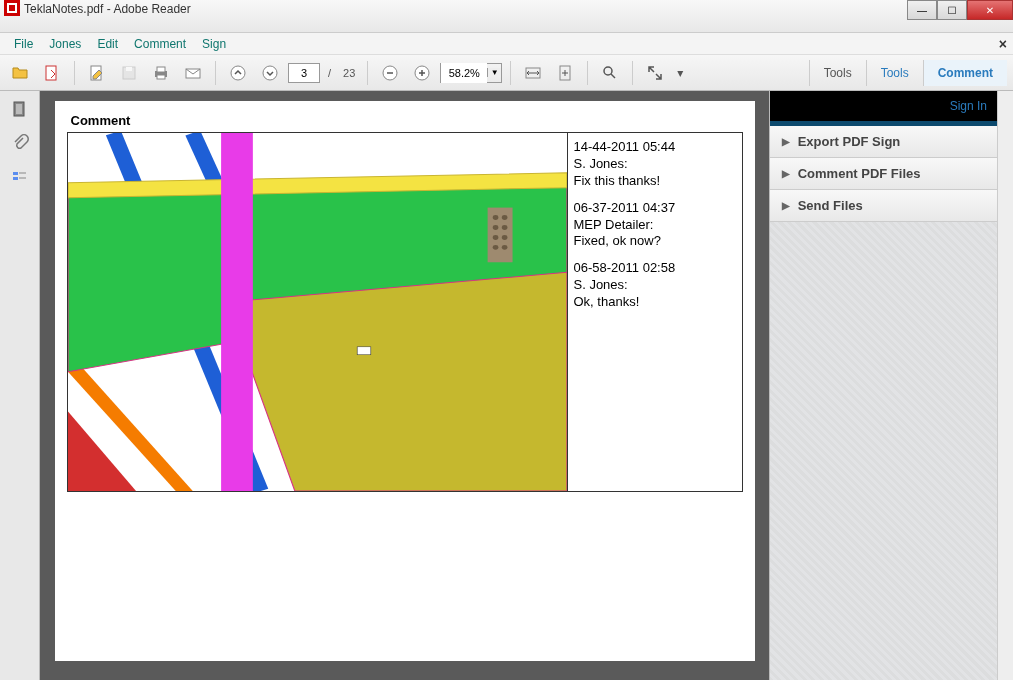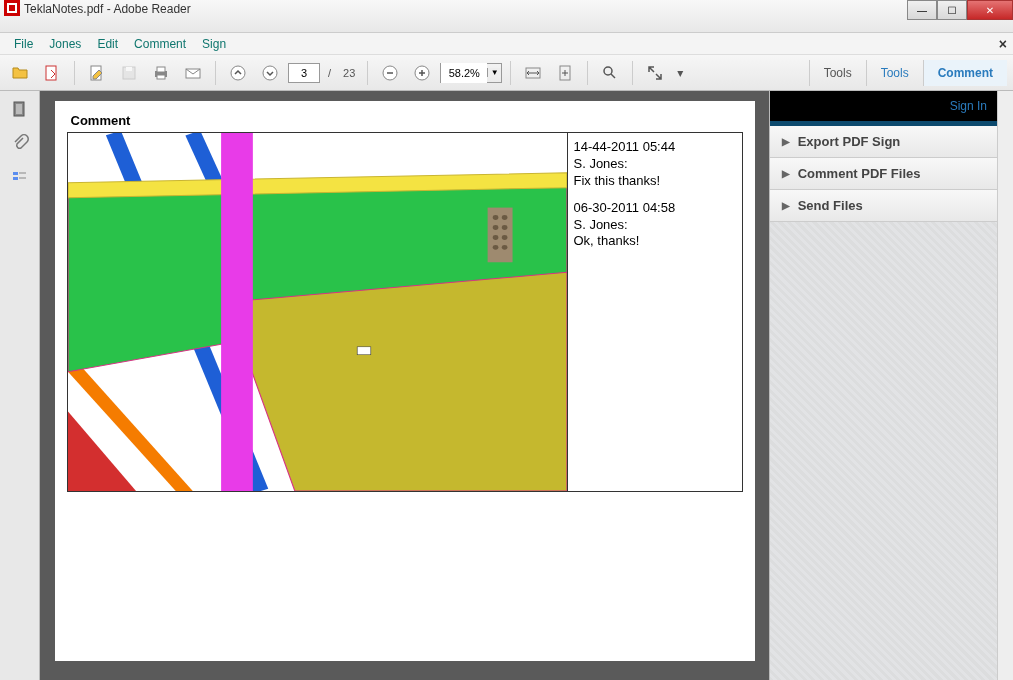--- a/index.html
+++ b/index.html
@@ -233,21 +233,26 @@
             <rect x="255" y="215" width="12" height="8" fill="#fff" stroke="#333" stroke-width="0.5"></rect>
           </svg>
         </div>
         <div class="comment-col">
           <div class="comment-entry">
             <div>14-44-2011 05:44</div>
             <div>S. Jones:</div>
             <div>Fix this thanks!</div>
           </div>
           <div class="comment-entry">
-            <div>06-30-2011 04:58</div>
+            <div>06-37-2011 04:37</div>
+            <div>MEP Detailer:</div>
+            <div>Fixed, ok now?</div>
+          </div>
+          <div class="comment-entry">
+            <div>06-58-2011 02:58</div>
             <div>S. Jones:</div>
             <div>Ok, thanks!</div>
           </div>
         </div>
       </div>
     </div>
   </div>
 
   <div class="panel-right">
     <div class="signin-row">Sign In</div>

